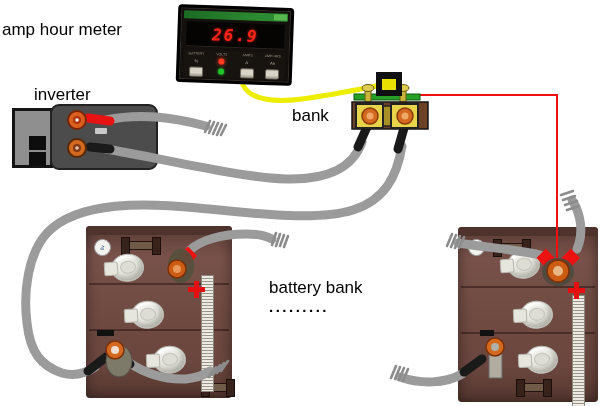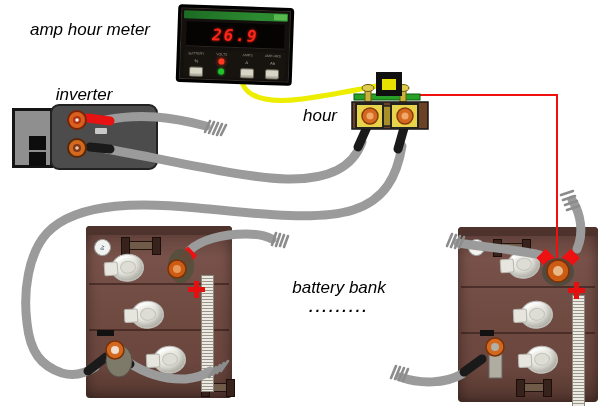--- a/index.html
+++ b/index.html
@@ -1,19 +1,19 @@
 <!DOCTYPE html>
 <html><head>
 <meta charset="utf-8">
 <style>
   html,body{margin:0;padding:0;}
   body{width:600px;height:406px;position:relative;background:#fff;overflow:hidden;
        font-family:"Liberation Sans",sans-serif;}
   
-  .caption{position:absolute;color:#000;font-size:17px;line-height:20px;text-align:center;z-index:6;font-style:italic;}
+  .caption{position:absolute;color:#000;font-size:17px;line-height:20px;z-index:6;}
   .dots{font-size:15px;font-weight:bold;letter-spacing:2.5px;line-height:12px;margin-top:3px;}
   
   .meter{position:absolute;left:177px;top:6px;width:116px;height:78px;z-index:5;
          background:#14100d;border:3px solid #000;border-radius:4px;box-sizing:border-box;
          transform:rotate(2deg);box-shadow:inset 0 0 0 1px #332e28;}
   .meter .brand{position:absolute;left:3px;top:3px;right:3px;height:8px;
          background:linear-gradient(90deg,#1c6b24,#2c8a30 70%,#2c8a30);border-radius:1px;
          overflow:hidden;white-space:nowrap;}
   .meter .brand .t{display:inline-block;font-size:8px;line-height:8px;color:#062a08;
          transform:scale(0.55);transform-origin:0 0;padding-left:3px;}
@@ -72,21 +72,21 @@
   .minusbar{position:absolute;height:6px;background:#121212;}
   svg.wires{position:absolute;left:0;top:0;z-index:3;}
 </style>
 </head>
 <body>
 
 <div class="caption" style="left:2px;top:20px;width:176px;">
   <div>amp hour meter</div>
 </div>
 <div class="caption" style="left:34px;top:85px;width:100px;">inverter</div>
-<div class="caption" style="left:292px;top:106px;width:56px;">hour</div>
+<div class="caption" style="left:292px;top:106px;width:56px;">bank</div>
 <div class="caption" style="left:269px;top:278px;width:140px;">
   <div>battery bank</div>
   <div class="dots">.........</div>
 </div>
 
 <div class="meter">
   <div class="brand">
     <span class="t">Xantrex Battery Status Monitor</span>
     <span class="lite"></span>
   </div>

